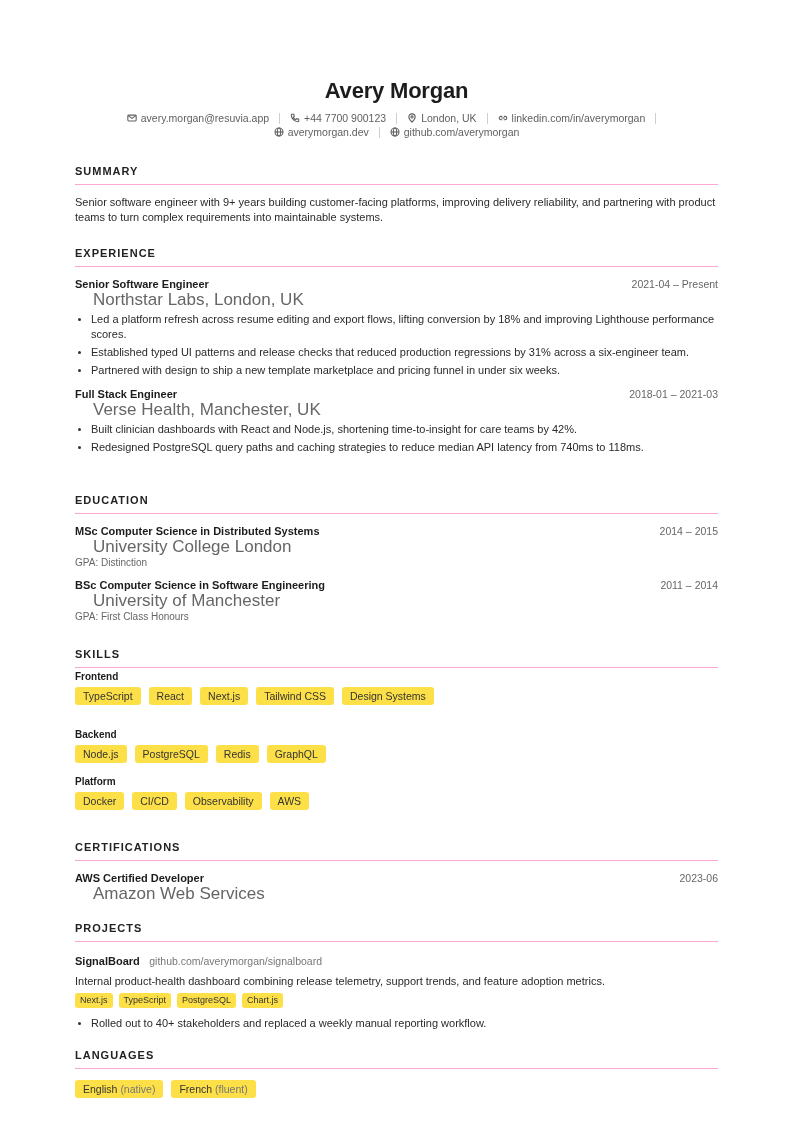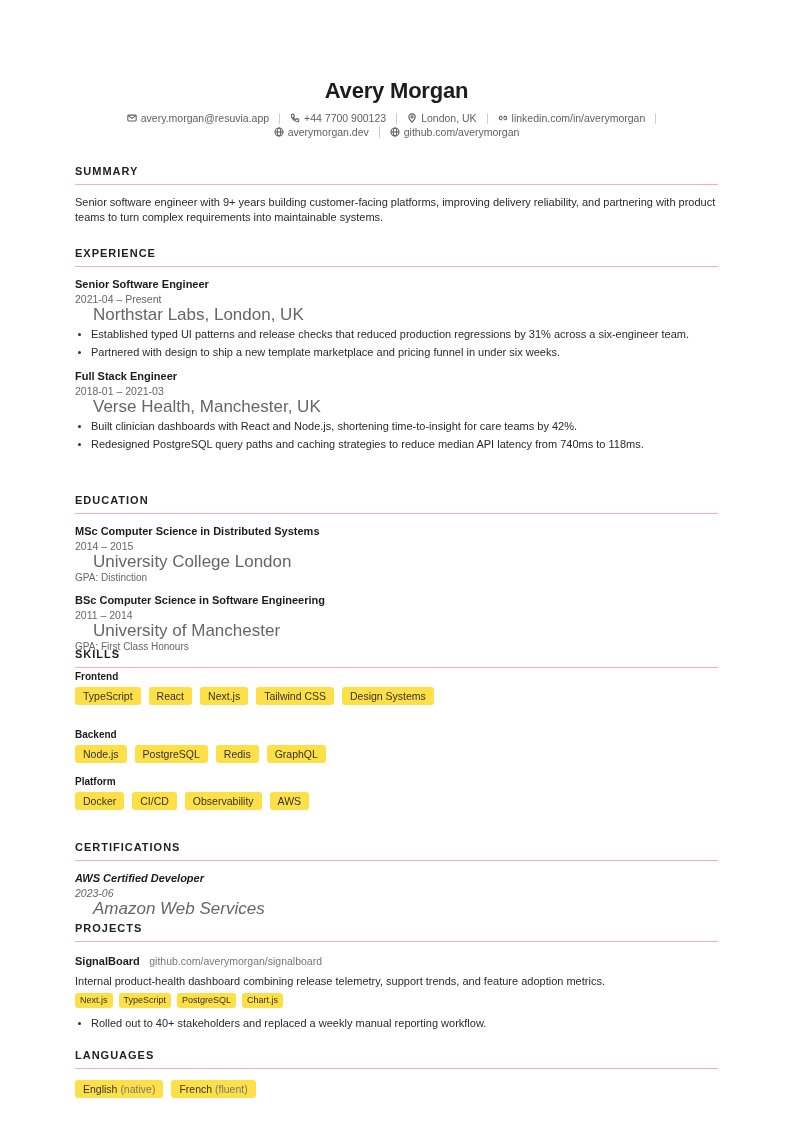--- a/index.html
+++ b/index.html
@@ -20,21 +20,21 @@
     .contact svg { width: 10px; height: 10px; stroke: #5f5f5f; fill: none; stroke-width: 1.3; }
     .sep { display: inline-block; width: 1px; height: 11px; background: #cfcfcf; margin: 0 10px; }
 
     .section { position: absolute; left: 0; width: 643px; }
     .section-title {
       font-size: 11px; font-weight: bold; letter-spacing: 1px; color: #222;
       line-height: 14px; padding-bottom: 6px; border-bottom: 1px solid #f9a8d4;
     }
     .body-text { font-size: 11px; color: #2a2a2a; line-height: 15px; }
 
-    .entry-head { display: flex; justify-content: space-between; align-items: baseline; flex-direction: column; }
+    .entry-head { display: flex; justify-content: space-between; align-items: baseline; }
     .entry-title { font-size: 11px; font-weight: bold; color: #1c1c1c; line-height: 15px; }
     .entry-date { font-size: 10.5px; color: #666; line-height: 15px; }
     .entry-sub { font-size: 17px; color: #666; line-height: 15px; margin-left: 18px; }
     .entry-note { font-size: 10px; color: #666; line-height: 14px; margin-top: 2px; }
 
     ul.bullets { list-style: none; margin-top: 5px; }
     ul.bullets li { position: relative; padding-left: 16px; font-size: 11px; color: #2a2a2a; line-height: 15px; margin-bottom: 3px; }
     ul.bullets li::before { content: ""; position: absolute; left: 3px; top: 6px; width: 3px; height: 3px; border-radius: 50%; background: #333; }
 
     .skill-group-label { font-size: 10px; font-weight: bold; color: #1c1c1c; line-height: 13px; }
@@ -116,20 +116,21 @@
   <div class="section" style="top:246px;">
     <div class="section-title">EXPERIENCE</div>
 
     <div style="margin-top:10px;">
       <div class="entry-head">
         <span class="entry-title">Senior Software Engineer</span>
         <span class="entry-date">2021-04 – Present</span>
       </div>
       <div class="entry-sub">Northstar Labs, London, UK</div>
       <ul class="bullets">
+        <li>Led a platform refresh across resume editing and export flows, lifting conversion by 18% and improving Lighthouse performance scores.</li>
         <li>Established typed UI patterns and release checks that reduced production regressions by 31% across a six-engineer team.</li>
         <li>Partnered with design to ship a new template marketplace and pricing funnel in under six weeks.</li>
       </ul>
     </div>
 
     <div style="margin-top:9px;">
       <div class="entry-head">
         <span class="entry-title">Full Stack Engineer</span>
         <span class="entry-date">2018-01 – 2021-03</span>
       </div>
@@ -193,21 +194,21 @@
         <span class="chip">Docker</span>
         <span class="chip">CI/CD</span>
         <span class="chip">Observability</span>
         <span class="chip">AWS</span>
       </div>
     </div>
   </div>
 
   <div class="section" style="top:840px;">
     <div class="section-title">CERTIFICATIONS</div>
-    <div style="margin-top:10px;font-style:italic;">
+    <div style="margin-top:10px;">
       <div class="entry-head">
         <span class="entry-title">AWS Certified Developer</span>
         <span class="entry-date">2023-06</span>
       </div>
       <div class="entry-sub">Amazon Web Services</div>
     </div>
   </div>
 
   <div class="section" style="top:921px;">
     <div class="section-title">PROJECTS</div>

